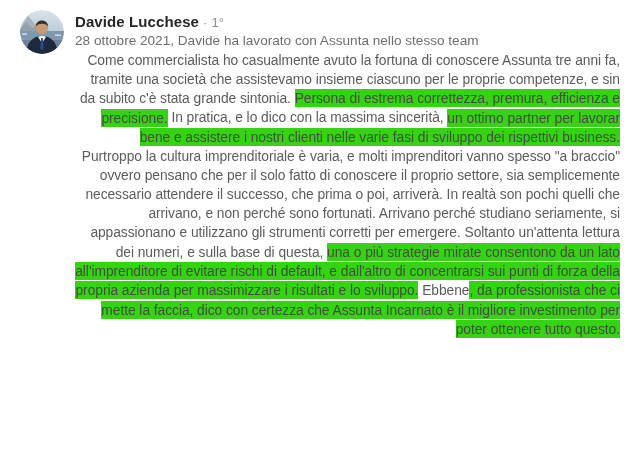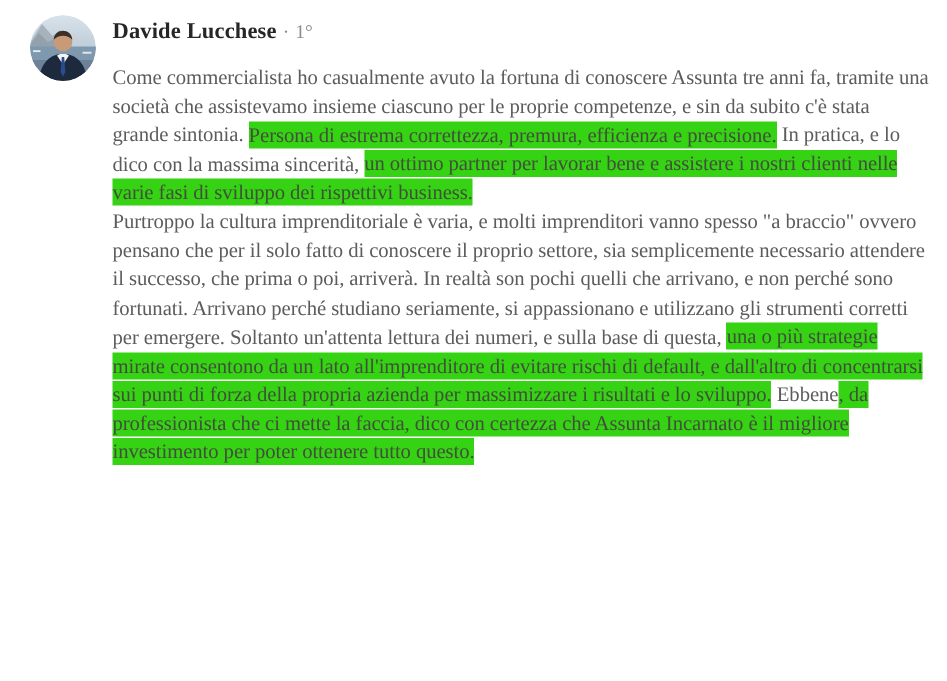--- a/index.html
+++ b/index.html
@@ -6,21 +6,21 @@
     margin: 0;
     padding: 0;
     background: #ffffff;
   }
   .screen {
     position: relative;
     width: 631px;
     height: 454px;
     background: #ffffff;
     overflow: hidden;
-    font-family: Liberation Serif, serif;
+    font-family: Liberation Sans, sans-serif;
   }
   .post {
     display: flex;
     align-items: flex-start;
     padding: 10px 11px 0 20px;
   }
   .avatar {
     flex: 0 0 auto;
     width: 44px;
     height: 44px;
@@ -63,22 +63,23 @@
     max-width: 548px;
   }
   .meta {
     margin-top: 2px;
     font-size: 13.6px;
     line-height: 18.5px;
     color: #6e6e6e;
     max-width: 548px;
   }
   .body-text-block {
-    margin-top: 12px;
+    margin-top: 0;
     max-width: 548px;
+    text-align: right;
   }
   .body-paragraph {
     margin: 0;
     font-size: 13.8px;
     line-height: 19.2px;
     letter-spacing: -0.05px;
     color: #5c5c5c;
   }
   .hl {
     background: #35d313;
@@ -122,20 +123,21 @@
         </g>
       </svg>
     </div>
 
     <div class="content">
       <div class="name-row">
         <span class="author-name">Davide Lucchese</span>
         <span class="degree-sep">·</span>
         <span class="degree">1°</span>
       </div>
+      <div class="meta">28 ottobre 2021, Davide ha lavorato con Assunta nello stesso team</div>
 
       <div class="body-text-block">
           <p class="body-paragraph"><span class="plain">Come commercialista ho casualmente avuto la fortuna di conoscere Assunta tre anni fa, tramite una società che assistevamo insieme ciascuno per le proprie competenze, e sin da subito c'è stata grande sintonia. </span><span class="hl">Persona di estrema correttezza, premura, efficienza e precisione.</span><span class="plain"> In pratica, e lo dico con la massima sincerità, </span><span class="hl">un ottimo partner per lavorar bene e assistere i nostri clienti nelle varie fasi di sviluppo dei rispettivi business.</span></p>
           <p class="body-paragraph"><span class="plain">Purtroppo la cultura imprenditoriale è varia, e molti imprenditori vanno spesso "a braccio" ovvero pensano che per il solo fatto di conoscere il proprio settore, sia semplicemente necessario attendere il successo, che prima o poi, arriverà. In realtà son pochi quelli che arrivano, e non perché sono fortunati. Arrivano perché studiano seriamente, si appassionano e utilizzano gli strumenti corretti per emergere. Soltanto un'attenta lettura dei numeri, e sulla base di questa, </span><span class="hl">una o più strategie mirate consentono da un lato all'imprenditore di evitare rischi di default, e dall'altro di concentrarsi sui punti di forza della propria azienda per massimizzare i risultati e lo sviluppo.</span><span class="plain"> Ebbene</span><span class="hl">, da professionista che ci mette la faccia, dico con certezza che Assunta Incarnato è il migliore investimento per poter ottenere tutto questo.</span></p>
         </div>
     </div>
 
   </div>
 </div>
 

